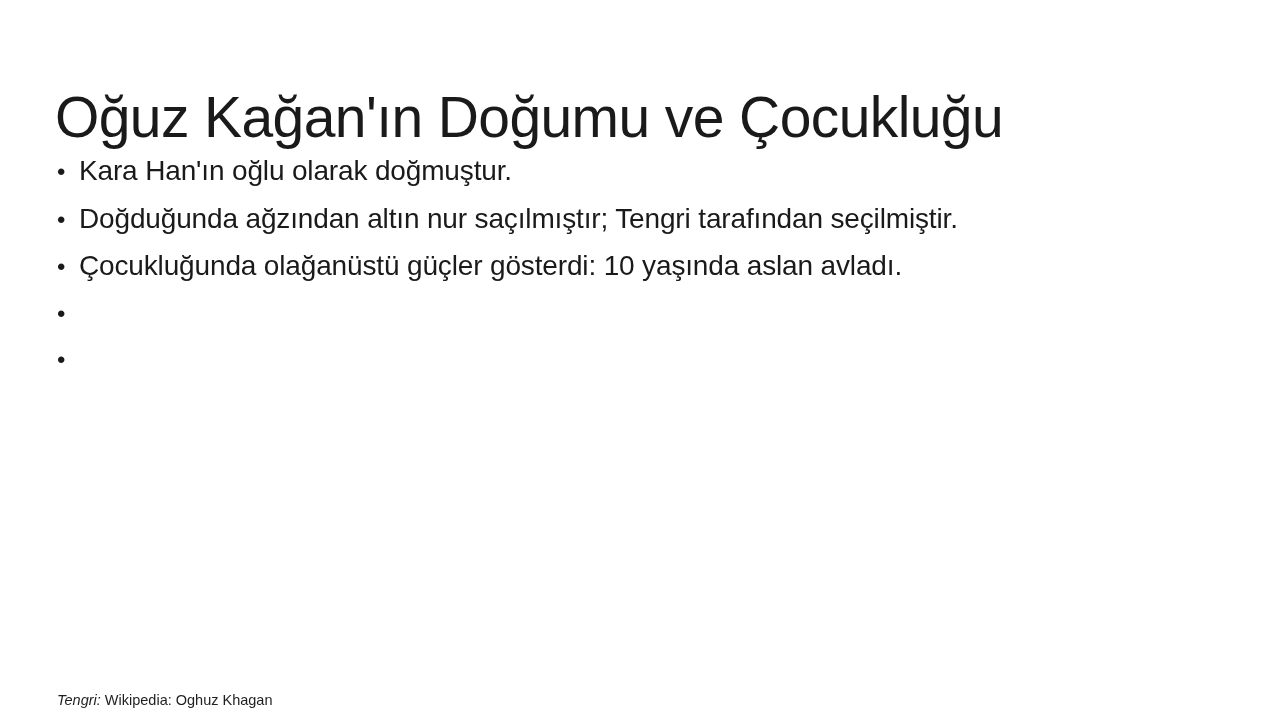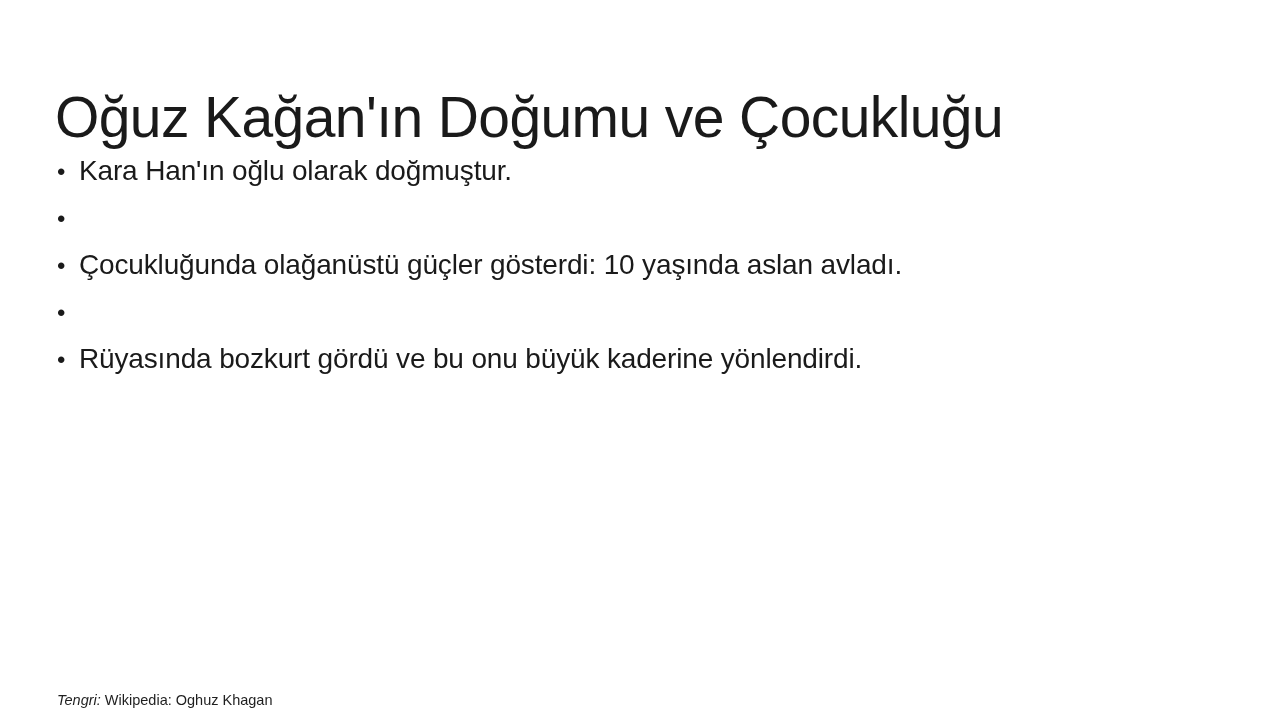--- a/index.html
+++ b/index.html
@@ -100,34 +100,34 @@
 
   <ul class="bullet-list">
 
     <li class="bullet-item">
       <span class="bullet-marker">•</span>
       <span class="bullet-text">Kara Han'ın oğlu olarak doğmuştur.</span>
     </li>
 
     <li class="bullet-item">
       <span class="bullet-marker">•</span>
+      <span class="bullet-text">Doğduğunda ağzından altın nur saçılmıştır; Tengri tarafından seçilmiştir.</span>
     </li>
 
     <li class="bullet-item">
       <span class="bullet-marker">•</span>
       <span class="bullet-text">Çocukluğunda olağanüstü güçler gösterdi: 10 yaşında aslan avladı.</span>
     </li>
 
     <li class="bullet-item">
       <span class="bullet-marker">•</span>
     </li>
 
     <li class="bullet-item">
       <span class="bullet-marker">•</span>
-      <span class="bullet-text">Rüyasında bozkurt gördü ve bu onu büyük kaderine yönlendirdi.</span>
     </li>
 
   </ul>
 
   <div class="source-note">
     <span class="source-label">Tengri:</span>
     <span class="source-value">Wikipedia: Oghuz Khagan</span>
   </div>
 
 </div>

